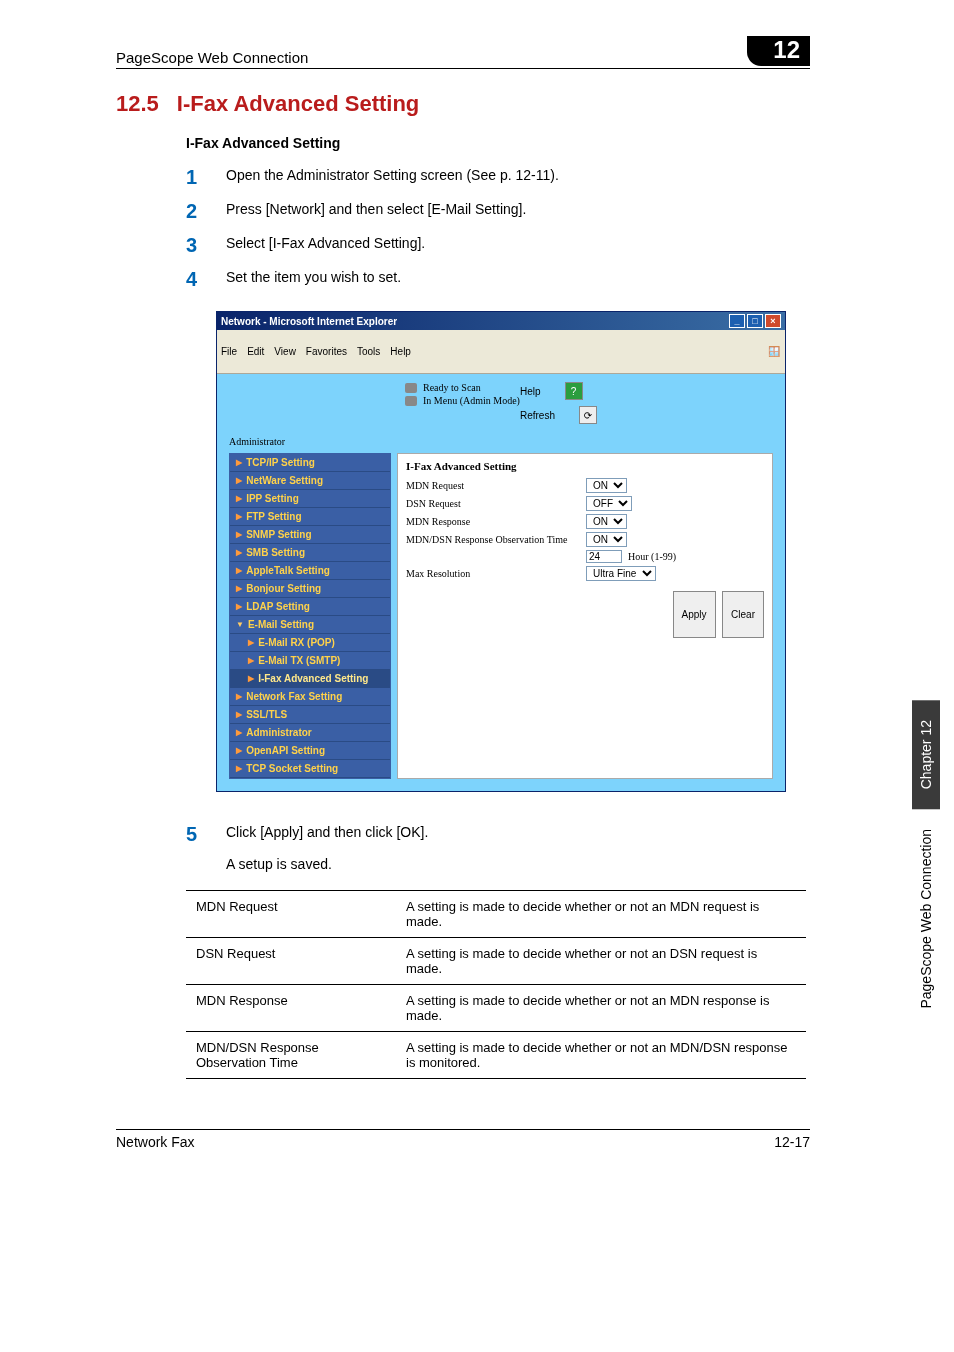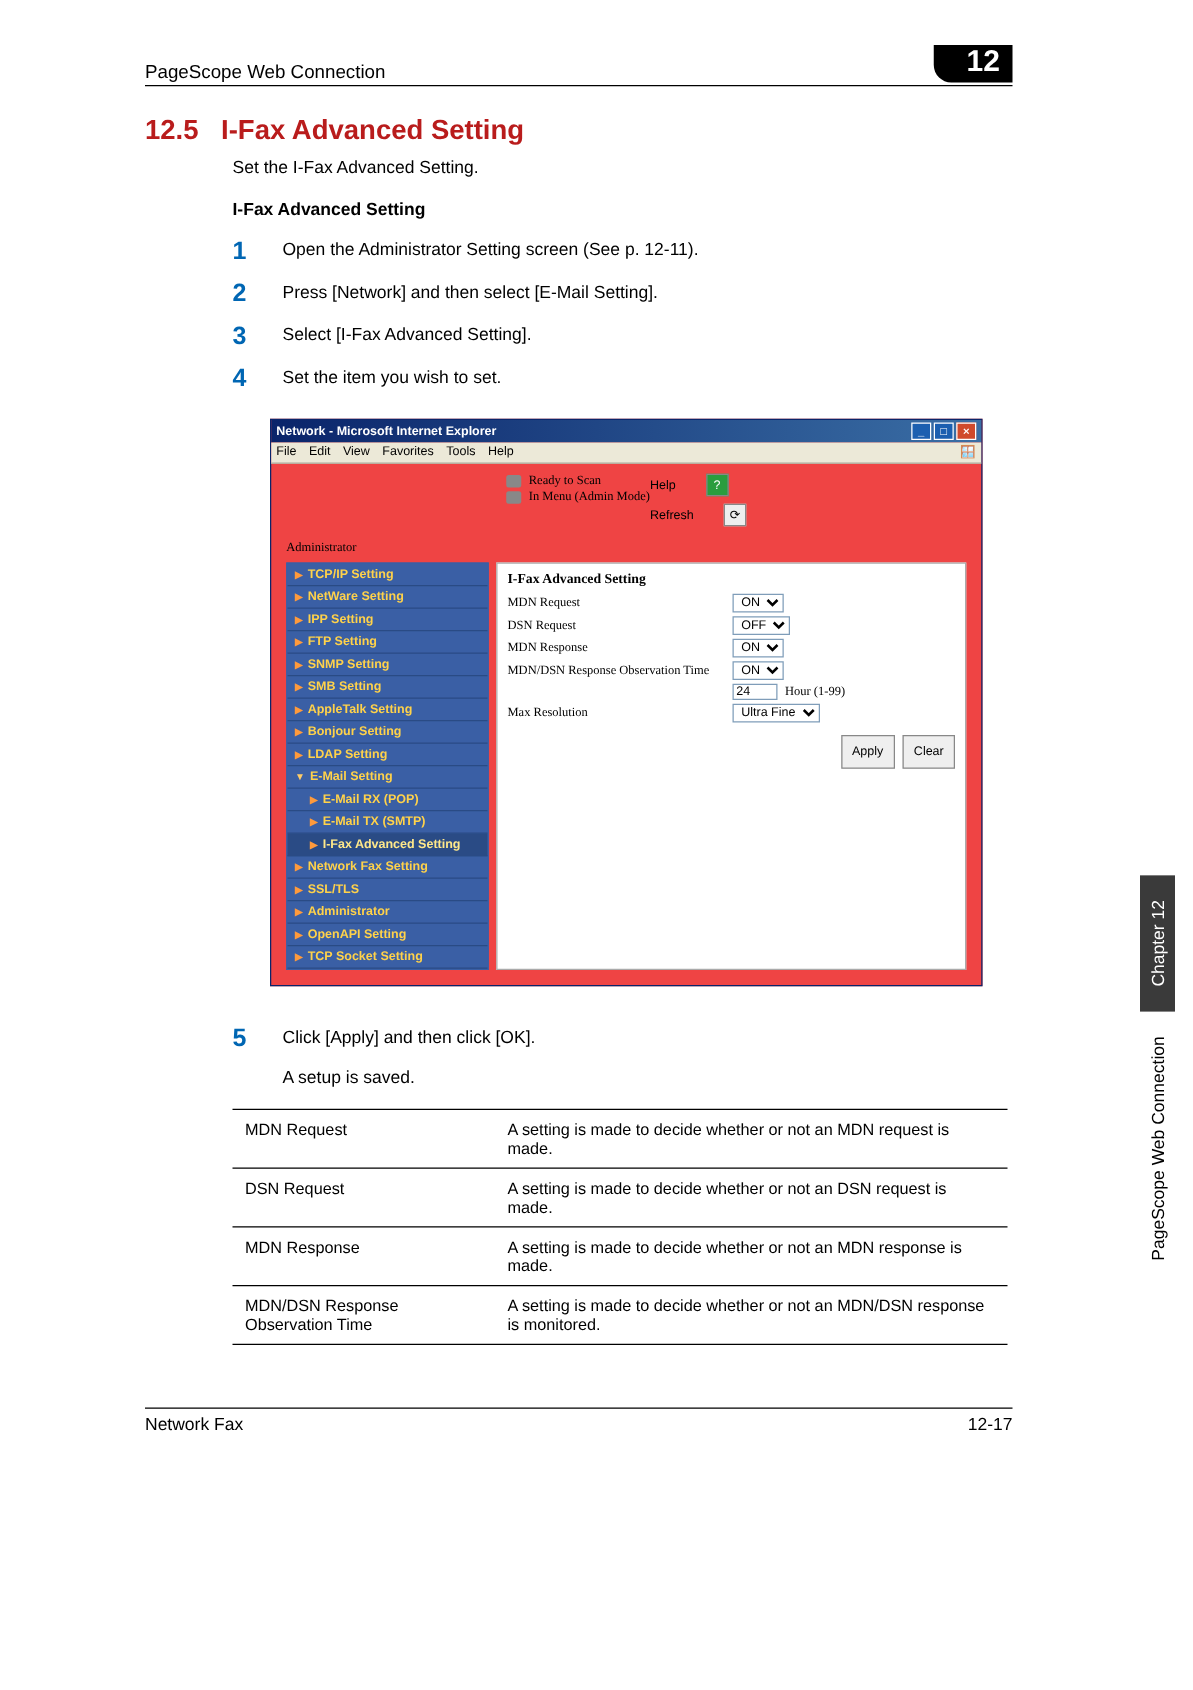--- a/index.html
+++ b/index.html
@@ -71,40 +71,40 @@
     margin-top: 4px;
   }
   .screenshot-wrap {
     margin: 20px 0 30px 100px;
   }
   .ie-window {
     width: 568px;
     border: 1px solid #0a246a;
     font-family: Tahoma, Arial, sans-serif;
     font-size: 10px;
-    background: #ef4444;
+    background: #7dd3fc;
   }
   .ie-titlebar {
     background: linear-gradient(to right, #0a246a, #3a6ea5);
     color: #fff;
     display: flex;
     justify-content: space-between;
     align-items: center;
     padding: 2px 4px;
     font-size: 10px;
     font-weight: bold;
   }
   .ie-titlecaps { display:flex; gap:2px; }
   .cap { width:14px; height:12px; display:flex; align-items:center; justify-content:center; font-size:9px; font-weight:bold; border:1px solid #fff; }
   .cap.min { background:#1c5fb0; color:#fff; }
   .cap.max { background:#1c5fb0; color:#fff; }
   .cap.close { background:#d04a2c; color:#fff; }
   .ie-menubar {
     background:#ece9d8;
-    padding: 2px 4px;
+    padding: 16px 4px;
     font-size: 10px;
     color:#000;
     display:flex;
     gap:10px;
     border-bottom:1px solid #aca899;
     justify-content:space-between;
   }
   .ie-menubar .flag { margin-left:auto; font-size:10px; }
   .ie-content { padding: 4px 6px 6px 6px; }
   .psc-header {
@@ -156,21 +156,21 @@
   }
   .content-pane h4 { margin:0 0 6px 0; font-size:11px; font-weight:bold; }
   .form-row { display:flex; align-items:center; margin:3px 0; }
   .form-row .lbl { width:180px; }
   .form-row select, .form-row input {
     font-size:10px; padding:0 2px; border:1px solid #7f9db9; background:#fff; font-family:Arial,sans-serif;
   }
   .form-row input.num { width:30px; }
   .form-row .unit { margin-left:6px; font-family: Georgia, serif; }
   .btn-row { text-align:right; margin-top:10px; }
-  .btn-row button { font-size:10px; padding:7px 8px; border:1px solid #888; background:#efefef; margin-left:4px; }
+  .btn-row button { font-size:10px; padding:17px 8px; border:1px solid #888; background:#efefef; margin-left:4px; }
   .settings-table {
     width: 620px;
     margin: 18px 0 0 70px;
     border-collapse: collapse;
     font-size: 13px;
   }
   .settings-table td {
     border-top: 1px solid #000;
     border-bottom: 1px solid #000;
     padding: 8px 10px;
@@ -216,21 +216,20 @@
 <div class="page">
   <div class="running-head">
     <span class="title">PageScope Web Connection</span>
     <span class="chapter-badge">12</span>
   </div>
 
   <h2 class="section">
     <span class="num">12.5</span><span>I-Fax Advanced Setting</span>
   </h2>
 
-  <p class="body-text">Set the I-Fax Advanced Setting.</p>
 
   <p class="sub-heading">I-Fax Advanced Setting</p>
 
   <div class="step">
     <div class="step-num">1</div>
     <div class="step-text">Open the Administrator Setting screen (See p. 12-11).</div>
   </div>
   <div class="step">
     <div class="step-num">2</div>
     <div class="step-text">Press [Network] and then select [E-Mail Setting].</div>

